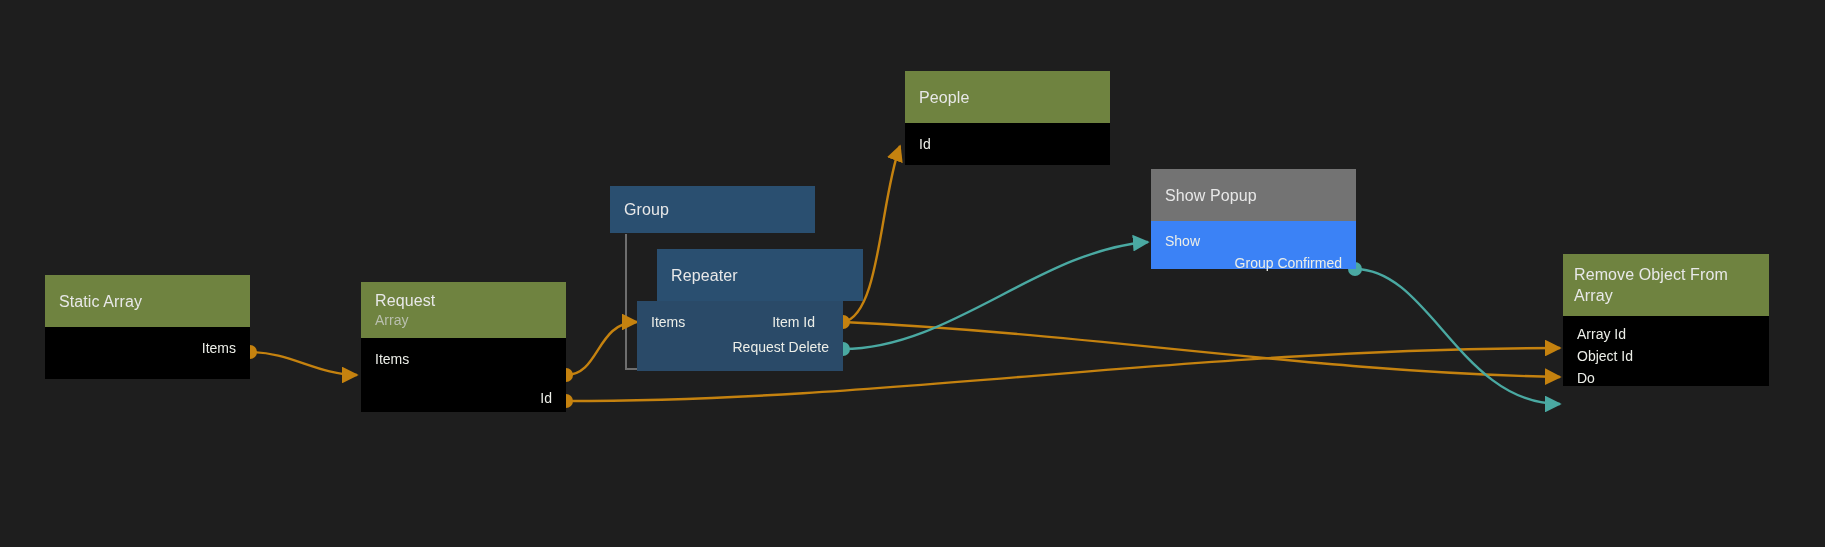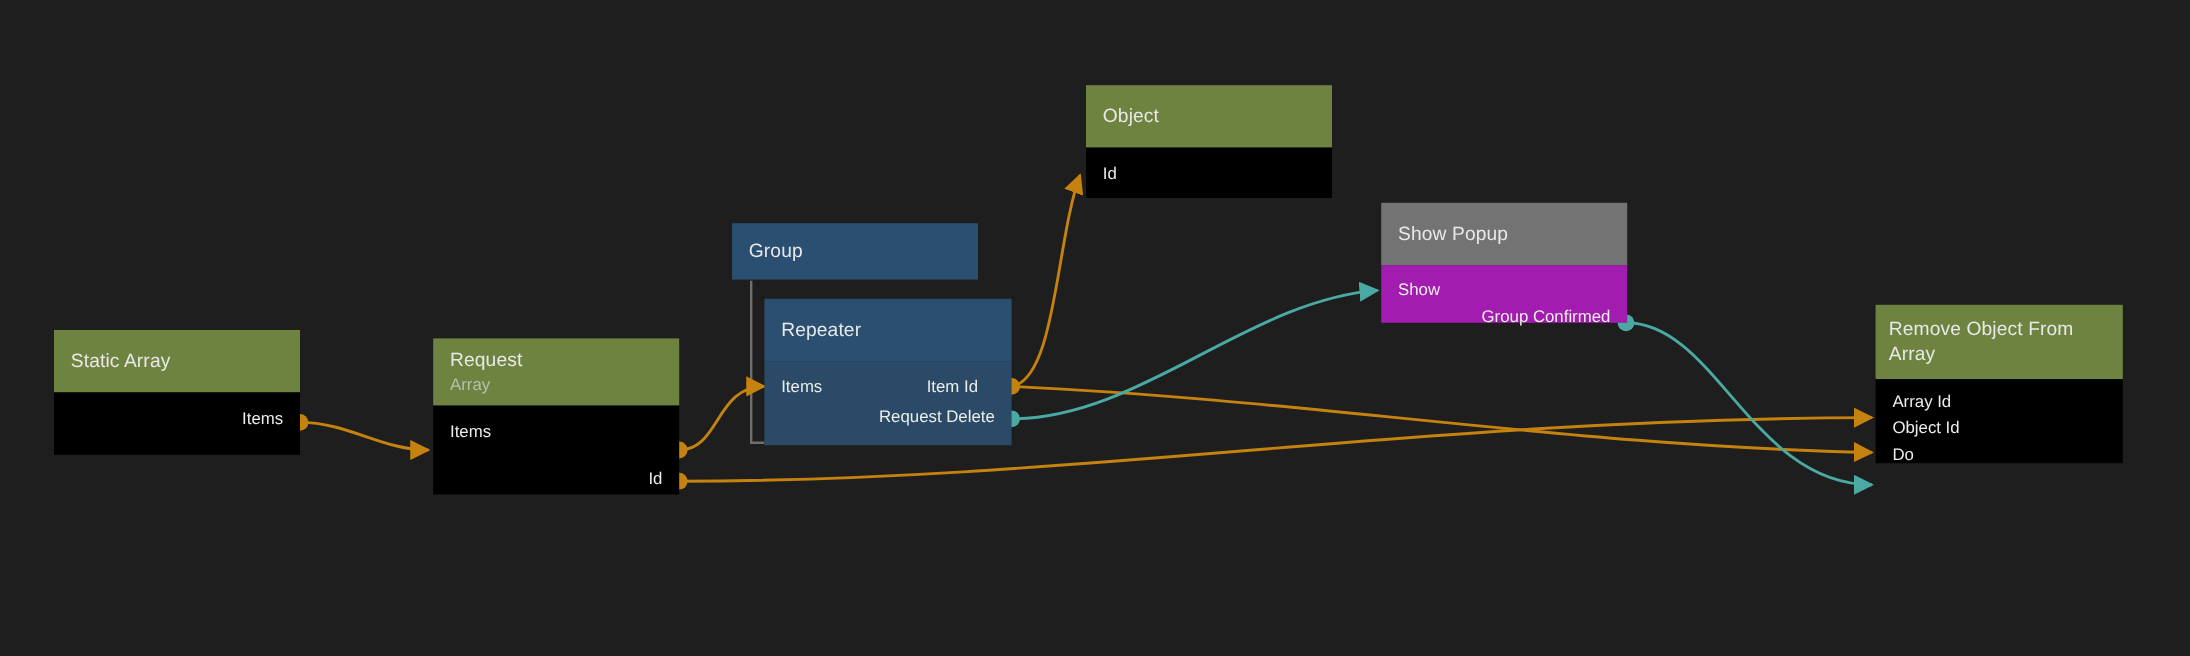--- a/index.html
+++ b/index.html
@@ -23,21 +23,21 @@
   .port{position:relative;height:25px;display:flex;align-items:center;font-size:14px;color:#eceee8;}
   .port.in{justify-content:flex-start;}
   .port.out{justify-content:flex-end;}
 
   
   .n-green .hdr{background:#6f8340;}
   .n-green .body{background:#000000;}
   .n-blue  .hdr{background:#2a4f70;}
   .n-blue  .body{background:#2a4a68;}
   .n-slate .hdr{background:#737373;}
-  .n-slate .body{background:#a21caf;}
+  .n-slate .body{background:#3b82f6;}
 </style>
 </head>
 <body>
 
 <div id="canvas">
 
   <svg id="edge-layer" viewBox="0 0 1825 547" xmlns="http://www.w3.org/2000/svg">
     <defs>
       <marker id="ar-o" viewBox="0 0 10 10" refX="9" refY="5" markerWidth="7" markerHeight="7" orient="auto-start-reverse">
         <path d="M0,0 L10,5 L0,10 z" fill="#c5820f"></path>
@@ -97,37 +97,37 @@
     </div>
   </div>
 
   <div class="node n-blue" style="left:610px;top:186px;width:205px;border-radius:20px;">
     <div class="hdr" style="height:47px;">
       <span class="title">Group</span>
     </div>
   </div>
 
   <div class="node n-blue" style="left:637px;top:249px;width:206px;">
-    <div class="hdr" style="height:52px;">
+    <div class="hdr" style="height:52px;margin-left:20px;">
       <span class="title">Repeater</span>
     </div>
     <div class="body" style="height:70px;">
       <div class="port in">
         <span>Items</span>
         <span style="position:absolute;right:14px;">Item Id</span>
       </div>
       <div class="port out">
         <span>Request Delete</span>
       </div>
     </div>
   </div>
 
   <div class="node n-green" style="left:905px;top:71px;width:205px;">
     <div class="hdr" style="height:52px;">
-      <span class="title">Object</span>
+      <span class="title">People</span>
     </div>
     <div class="body" style="height:42px;">
       <div class="port in">
         <span>Id</span>
       </div>
     </div>
   </div>
 
   <div class="node n-slate" style="left:1151px;top:169px;width:205px;">
     <div class="hdr" style="height:52px;">

